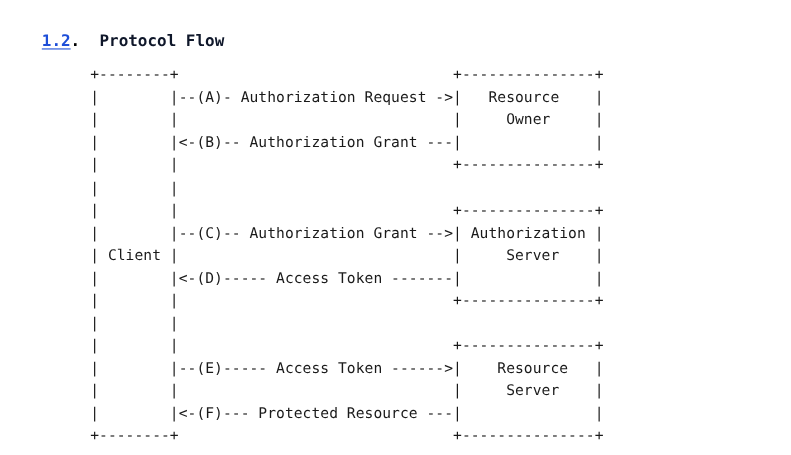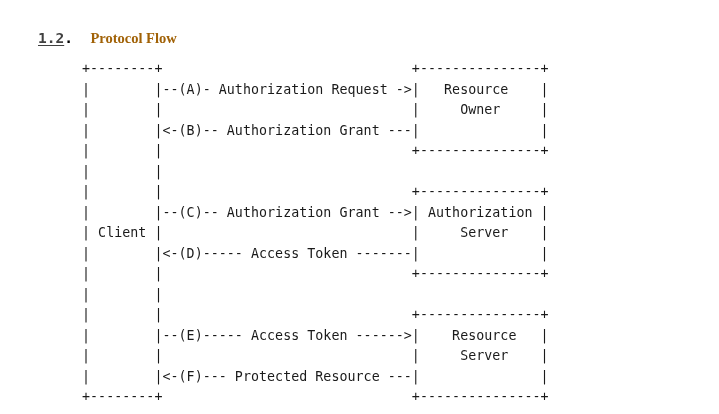--- a/index.html
+++ b/index.html
@@ -29,34 +29,33 @@
     left: 38px;
     top: 16px;
     font-family: "DejaVu Sans Mono", "Liberation Mono", monospace;
     font-size: 14.5px;
     font-weight: bold;
     letter-spacing: 0px;
     white-space: pre;
     line-height: 20px;
   }
   .section-number-link {
-    color: #404040;
+    color: #1d4ed8;
     text-decoration: underline;
     text-underline-offset: 2px;
     font-weight: bold;
     cursor: pointer;
   }
   .section-dot {
     color: #000000;
     font-weight: bold;
   }
   .section-title {
-    color: #a16207;
+    color: #0f172a;
     font-weight: bold;
-    font-family: Liberation Serif, serif;
   }
 
   
   .ascii-art {
     position: absolute;
     left: 82px;
     top: 59px;
     margin: 0;
     padding: 0;
     font-family: "DejaVu Sans Mono", "Liberation Mono", monospace;

